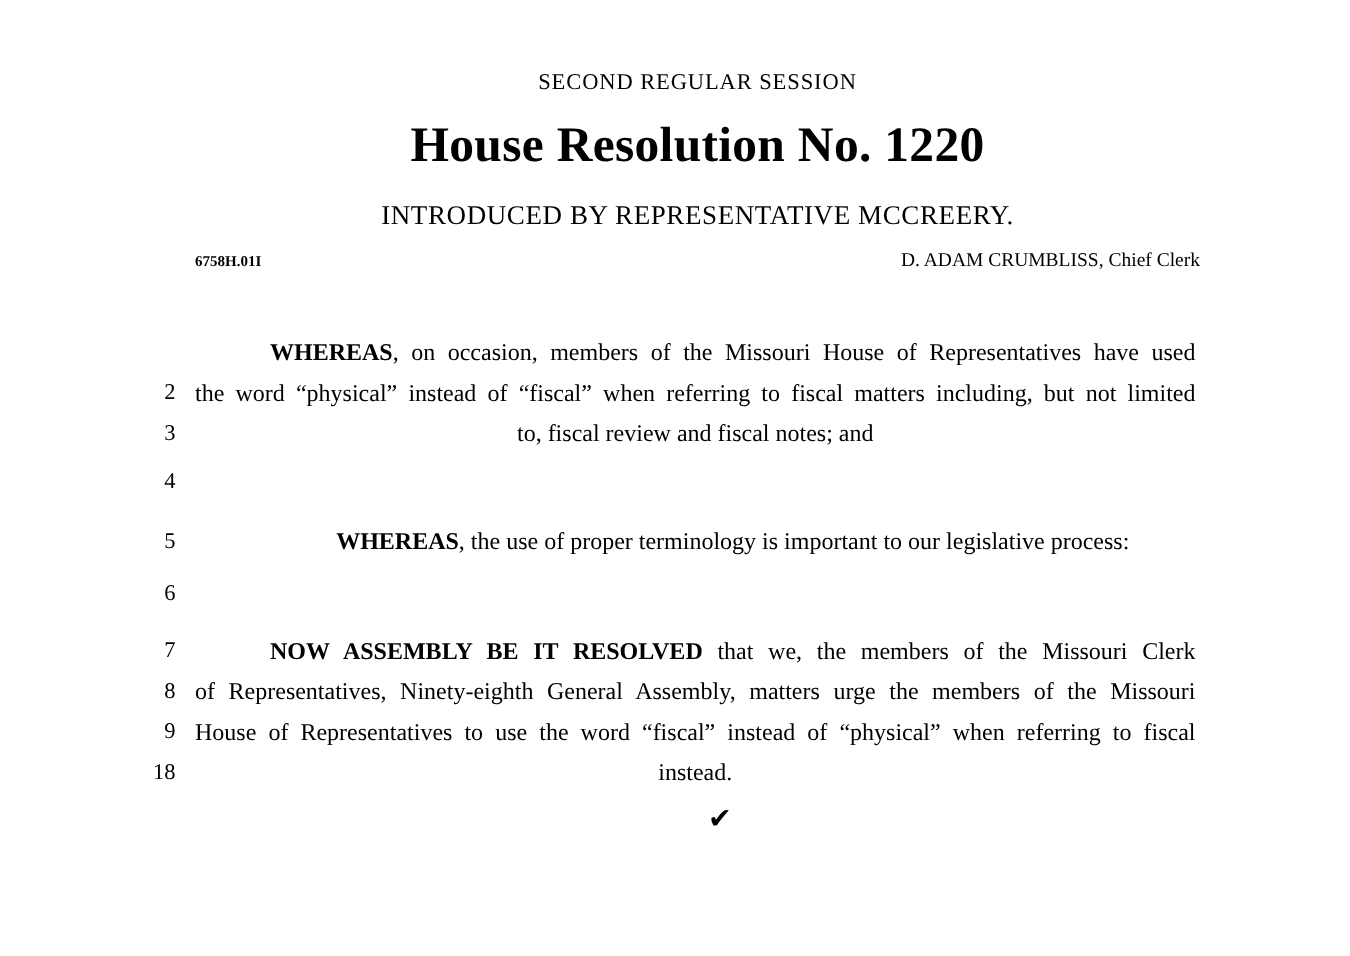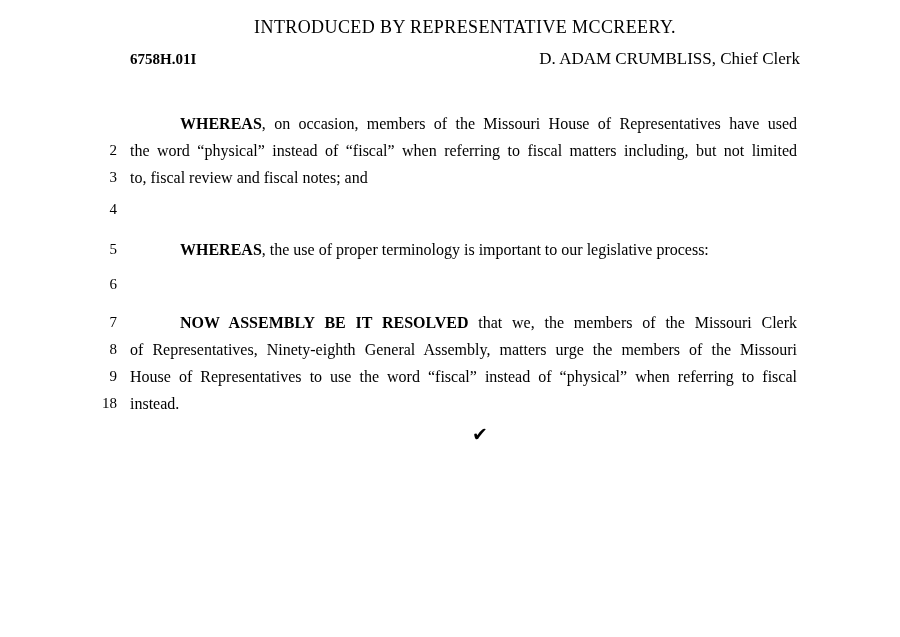--- a/index.html
+++ b/index.html
@@ -46,25 +46,25 @@
     font-size: 18px;
     letter-spacing: 0.4px;
   }
   .clerk-row {
     margin-top: 11px;
     display: flex;
     justify-content: space-between;
     align-items: baseline;
   }
   .doc-number {
-    font-size: 15px;
+    font-size: 10px;
     font-weight: bold;
   }
   .clerk-name {
-    font-size: 17px;
+    font-size: 13px;
   }
   .body-lines {
     margin-left: 70px;
     margin-right: 103px;
     margin-top: 41px;
   }
   .body-line {
     display: flex;
     height: 27px;
     line-height: 27px;
@@ -73,20 +73,21 @@
   .line-num {
     width: 47px;
     flex: 0 0 47px;
     text-align: right;
     font-size: 15px;
   }
   .line-text {
     flex: 1 1 auto;
     margin-left: 13px;
     white-space: nowrap;
+    text-align: center;
   }
   .line-text.indent {
     padding-left: 50px;
   }
   
   .body-line:nth-child(1) .line-text,
   .body-line:nth-child(2) .line-text,
   .body-line:nth-child(7) .line-text,
   .body-line:nth-child(8) .line-text,
   .body-line:nth-child(9) .line-text {
@@ -109,20 +110,22 @@
     font-size: 19px;
     font-weight: bold;
     font-family: "DejaVu Sans", sans-serif;
   }
 </style>
 </head>
 <body>
 
 <div class="page">
   <div class="content">
+    <div class="session-line">SECOND REGULAR SESSION</div>
+    <div class="doc-title">House Resolution No. 1220</div>
     <div class="introduced-line">INTRODUCED BY REPRESENTATIVE MCCREERY.</div>
     <div class="clerk-row">
       <span class="doc-number">6758H.01I</span>
       <span class="clerk-name">D. ADAM CRUMBLISS, Chief Clerk</span>
     </div>
   </div>
 
   <div class="body-lines">
       <div class="body-line">
         <span class="line-num"></span>

